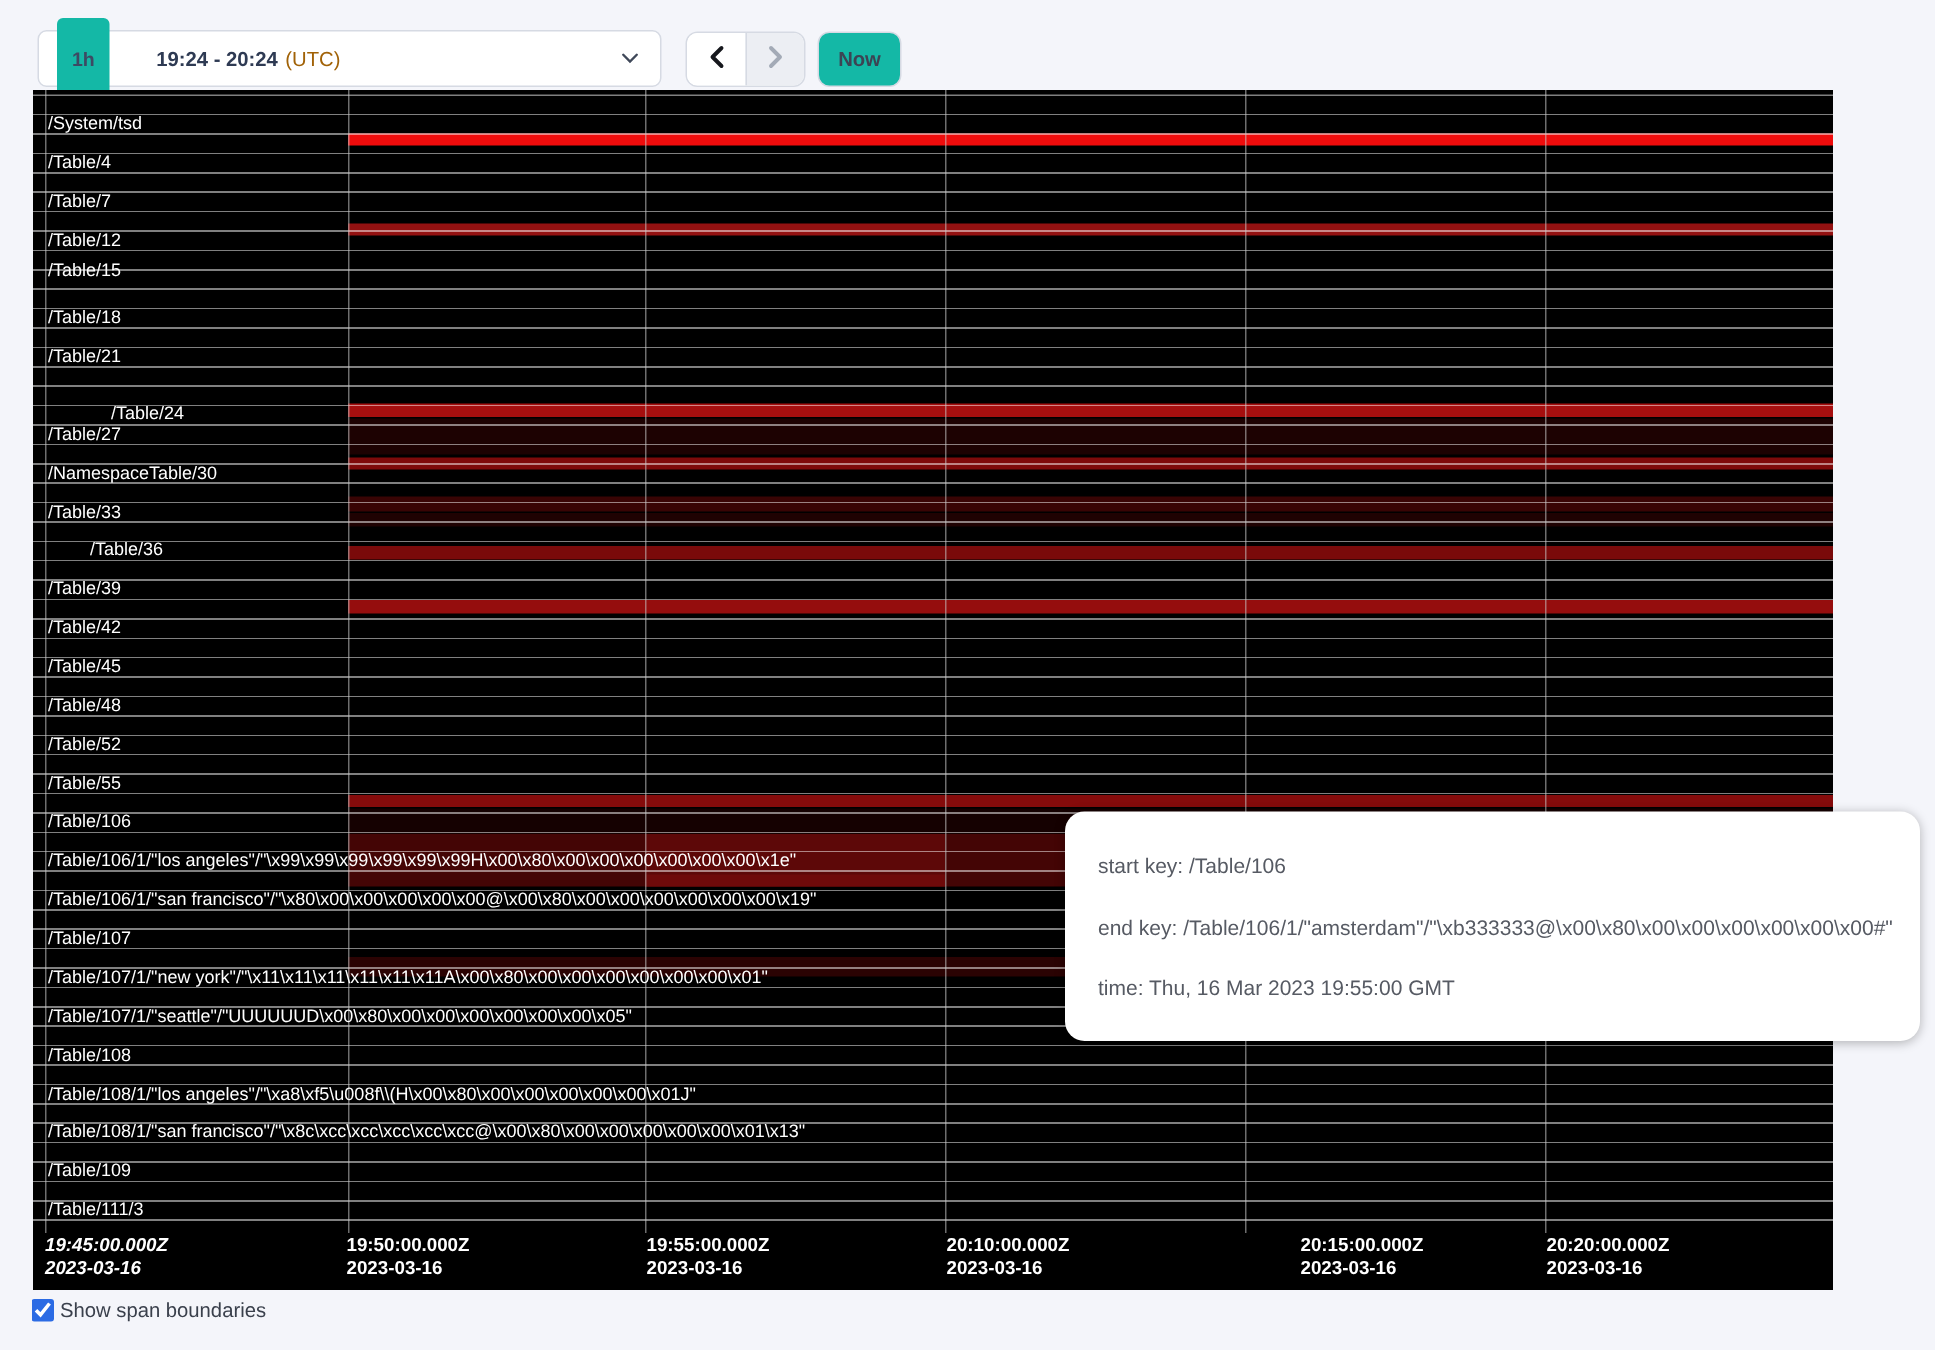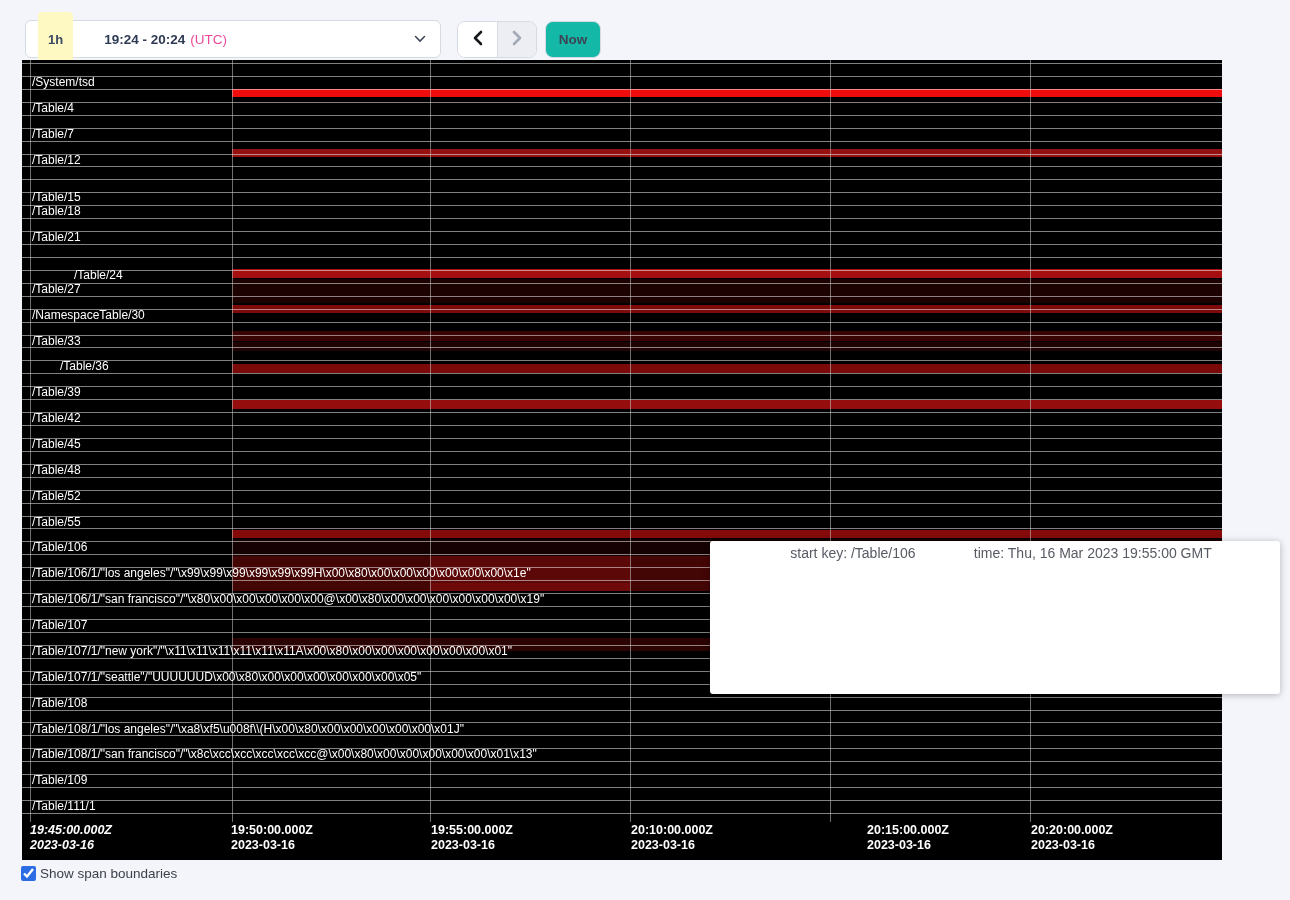--- a/index.html
+++ b/index.html
@@ -10,25 +10,25 @@
     position:relative;
     overflow:hidden;
   }
   
   .time-select {
     position:absolute; left:25px; top:20px; width:416px; height:38px;
     background:#fff; border:1px solid #d6dae3; border-radius:6px;
     display:flex; align-items:center; cursor:pointer;
   }
   .duration-badge {
-    margin-left:12px; padding:20px 10px; background:#fef9c3; border-radius:4px;
+    margin-left:12px; padding:20px 10px; background:#14b8a6; border-radius:4px;
     font-size:13px; font-weight:bold; color:#3d4a63;text-align:right;
   }
   .range-label { margin-left:31px; font-size:13.5px; font-weight:bold; color:#2e3a53; }
-  .tz-label { margin-left:5px; font-size:13.5px; color:#ec4899;text-align:right; }
+  .tz-label { margin-left:5px; font-size:13.5px; color:#a16207;text-align:right; }
   .select-caret { margin-left:auto; margin-right:14px; display:flex; }
   .nav-group {
     position:absolute; left:457px; top:21px; height:37px;
     display:flex; border:1px solid #d6dae3; border-radius:8px; overflow:hidden;
     background:#fff;
   }
   .nav-btn {
     width:39px; height:100%; display:flex; align-items:center; justify-content:center;
     border:none; background:#fff; cursor:pointer;
   }
@@ -57,22 +57,22 @@
     background:rgba(200,200,200,0.55); pointer-events:none;
   }
   .row-label {
     position:absolute; left:10px; white-space:nowrap;
     font-size:12px; color:#fff; line-height:13px; pointer-events:none;
   }
   .x-tick { position:absolute; top:763px; color:#fff; font-size:12.5px; font-weight:bold; line-height:15px; }
   
   .kv-tooltip {
     position:absolute; left:710px; top:541px; width:570px; height:153px;
-    background:#fff; border-radius:3px; box-shadow:0 1px 7px rgba(0,0,0,0.28);
-    display:flex; flex-direction:row; justify-content:space-evenly;
+    background:#fff; border-radius:13px; box-shadow:0 1px 7px rgba(0,0,0,0.28);
+    display:flex; flex-direction:column; justify-content:space-evenly;
     padding:4px 10px 4px 22px; font-size:14px; color:#565a63; z-index:5;
     white-space:nowrap; overflow:hidden;
   }
   
   .footer-row {
     position:absolute; left:21px; top:866px; display:flex; align-items:center;
   }
   .footer-row input { width:15px; height:15px; accent-color:#2b6be4; margin-right:4px; cursor:pointer; }
   .footer-row label { font-size:13.5px; color:#3a404c; }
 </style>
@@ -134,21 +134,21 @@
       <div class="vline" style="left: 408px;"></div>
       <div class="vline" style="left: 608px;"></div>
       <div class="vline" style="left: 808px;"></div>
       <div class="vline" style="left: 1008px;"></div>
     </div>
   <div id="row-labels-layer">
       <div class="row-label" style="top: 16px;">/System/tsd</div>
       <div class="row-label" style="top: 41.86px;">/Table/4</div>
       <div class="row-label" style="top: 67.72px;">/Table/7</div>
       <div class="row-label" style="top: 93.58px;">/Table/12</div>
-      <div class="row-label" style="top: 131px;">/Table/15</div>
+      <div class="row-label" style="top: 114px;">/Table/15</div>
       <div class="row-label" style="top: 145.3px;">/Table/18</div>
       <div class="row-label" style="top: 171.16px;">/Table/21</div>
       <div class="row-label" style="top: 209px; margin-left: 42px;">/Table/24</div>
       <div class="row-label" style="top: 222.88px;">/Table/27</div>
       <div class="row-label" style="top: 248.74px;">/NamespaceTable/30</div>
       <div class="row-label" style="top: 274.6px;">/Table/33</div>
       <div class="row-label" style="top: 300.46px; padding-left: 28px;">/Table/36</div>
       <div class="row-label" style="top: 326.32px;">/Table/39</div>
       <div class="row-label" style="top: 352.18px;">/Table/42</div>
       <div class="row-label" style="top: 378.04px;">/Table/45</div>
@@ -158,21 +158,21 @@
       <div class="row-label" style="top: 481.48px;">/Table/106</div>
       <div class="row-label" style="top: 507.34px;">/Table/106/1/"los angeles"/"\x99\x99\x99\x99\x99\x99H\x00\x80\x00\x00\x00\x00\x00\x00\x1e"</div>
       <div class="row-label" style="top: 533.2px;">/Table/106/1/"san francisco"/"\x80\x00\x00\x00\x00\x00@\x00\x80\x00\x00\x00\x00\x00\x00\x19"</div>
       <div class="row-label" style="top: 559.06px;">/Table/107</div>
       <div class="row-label" style="top: 584.92px;">/Table/107/1/"new york"/"\x11\x11\x11\x11\x11\x11A\x00\x80\x00\x00\x00\x00\x00\x00\x01"</div>
       <div class="row-label" style="top: 610.78px;">/Table/107/1/"seattle"/"UUUUUUD\x00\x80\x00\x00\x00\x00\x00\x00\x05"</div>
       <div class="row-label" style="top: 636.64px;">/Table/108</div>
       <div class="row-label" style="top: 662.5px;">/Table/108/1/"los angeles"/"\xa8\xf5\u008f\\(H\x00\x80\x00\x00\x00\x00\x00\x01J"</div>
       <div class="row-label" style="top: 688.36px;">/Table/108/1/"san francisco"/"\x8c\xcc\xcc\xcc\xcc\xcc@\x00\x80\x00\x00\x00\x00\x00\x01\x13"</div>
       <div class="row-label" style="top: 714.22px;">/Table/109</div>
-      <div class="row-label" style="top: 740.08px;">/Table/111/1</div>
+      <div class="row-label" style="top: 740.08px;">/Table/111/3</div>
     </div>
   <div id="x-axis-layer">
       <div class="x-tick" style="left: 8px; font-style: italic;">
         <div>19:45:00.000Z</div>
         <div>2023-03-16</div>
       </div>
       <div class="x-tick" style="left: 209px;">
         <div>19:50:00.000Z</div>
         <div>2023-03-16</div>
       </div>
@@ -190,19 +190,20 @@
       </div>
       <div class="x-tick" style="left: 1009px;">
         <div>20:20:00.000Z</div>
         <div>2023-03-16</div>
       </div>
     </div>
 </div>
 
 <div class="kv-tooltip">
   <div>start key: /Table/106</div>
+  <div>end key: /Table/106/1/"amsterdam"/"\xb333333@\x00\x80\x00\x00\x00\x00\x00\x00#"</div>
   <div>time: Thu, 16 Mar 2023 19:55:00 GMT</div>
 </div>
 
 <div class="footer-row">
   <input type="checkbox" id="span-cb" checked="" style="">
   <label for="span-cb">Show span boundaries</label>
 </div>
 
 </body></html>

